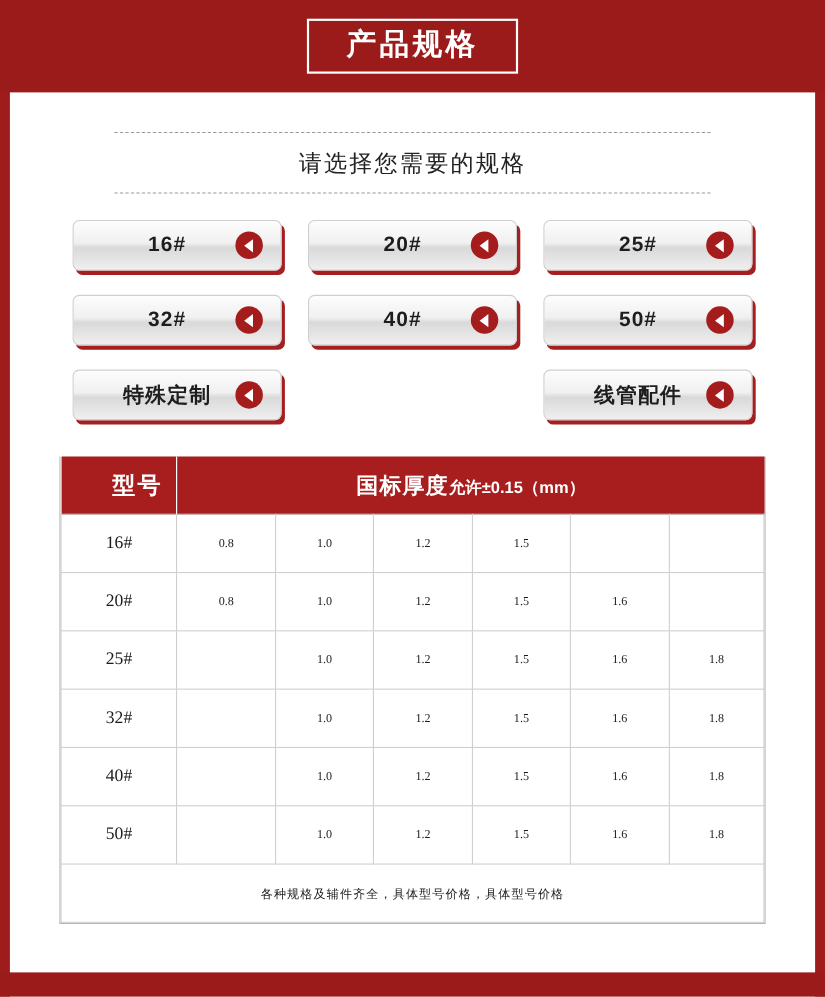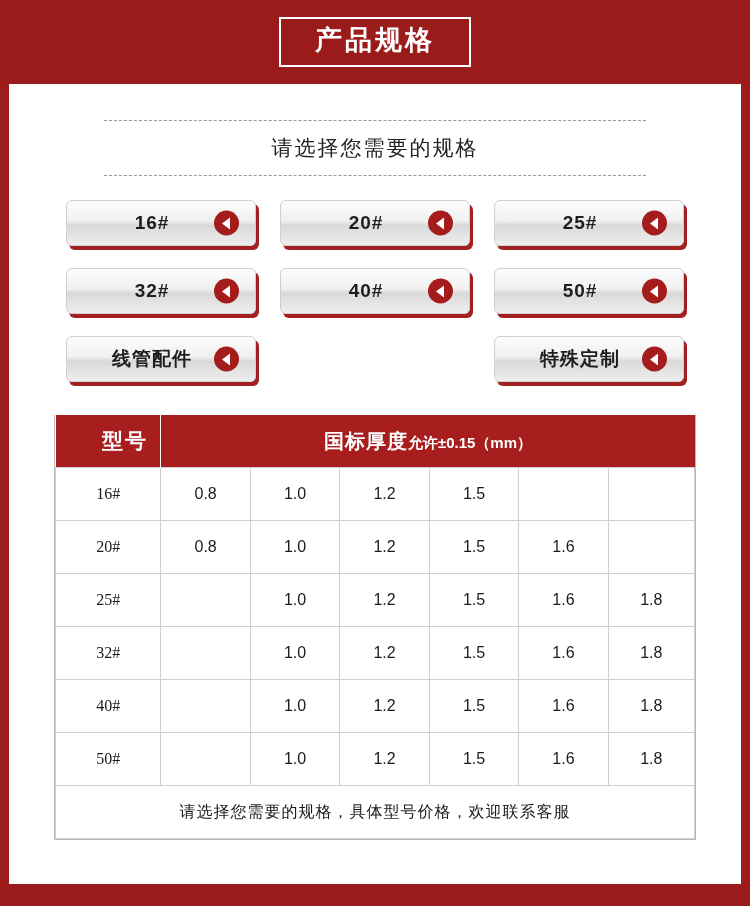--- a/index.html
+++ b/index.html
@@ -143,23 +143,23 @@
   }
   table.spec-table th.thickness-head .sub {
     font-size: 15px;
     font-weight: bold;
     letter-spacing: 0;
   }
   table.spec-table td {
     border: 1px solid #cfcfcf;
     height: 50px;
     text-align: center;
-    font-size: 16px;
+    font-size: 11px;
     color: #1b1b1b;
-    font-family: Liberation Sans, sans-serif;
+    font-family: Liberation Serif, serif;
   }
   table.spec-table td.model-cell {
     font-size: 16px;
     font-family: "Liberation Serif", serif;
   }
   .note-row td {
     border: 1px solid #cfcfcf;
     height: 48px;
     color: #c20000;
     font-size: 16px;
@@ -233,28 +233,28 @@
 
     <div class="spec-btn">
       <span class="label">50#</span>
       <span class="arrow-circle">
           <span class="tri"></span>
         </span>
     </div>
 
 
     <div class="spec-btn">
+      <span class="label">特殊定制</span>
+      <span class="arrow-circle">
+          <span class="tri"></span>
+        </span>
+    </div>
+
+    <div class="spec-btn">
       <span class="label">线管配件</span>
-      <span class="arrow-circle">
-          <span class="tri"></span>
-        </span>
-    </div>
-
-    <div class="spec-btn">
-      <span class="label">特殊定制</span>
       <span class="arrow-circle">
           <span class="tri"></span>
         </span>
     </div>
 
   </div>
 
   <div class="table-wrap">
     <table class="spec-table">
       <colgroup>
@@ -323,21 +323,21 @@
         <tr>
           <td class="model-cell">50#</td>
           <td></td>
           <td>1.0</td>
           <td>1.2</td>
           <td>1.5</td>
           <td>1.6</td>
           <td>1.8</td>
         </tr>
         <tr class="note-row">
-          <td colspan="7">请选择您需要的规格，具体型号价格，欢迎联系客服</td>
+          <td colspan="7">各种规格及辅件齐全，具体型号价格，具体型号价格</td>
         </tr>
       </tbody>
     </table>
   </div>
 
   <div class="bottom-bar"></div>
 
 </div>
 
 </body></html>

